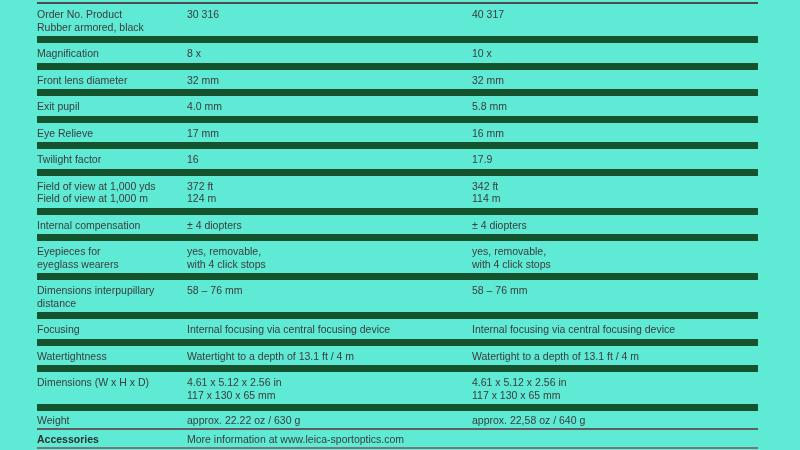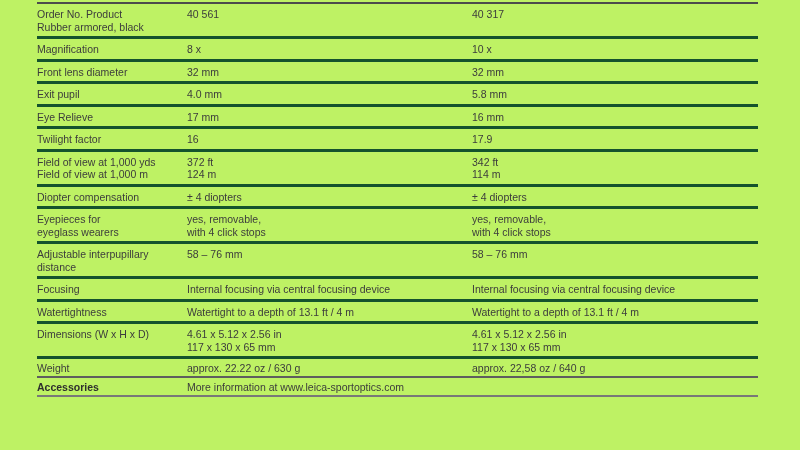--- a/index.html
+++ b/index.html
@@ -10,39 +10,39 @@
     height: 450px;
     overflow: hidden;
     font-family: "Liberation Sans", sans-serif;
   }
   .sheet {
     position: absolute;
     top: 0;
     left: 0;
     width: 800px;
     height: 450px;
-    background: #bef264;
+    background: #5eead4;
   }
   table.spec {
     border-collapse: collapse;
     table-layout: fixed;
     margin: 2px 0 0 37px;
     width: 721px;
   }
   table.spec col.c-label { width: 150px; }
   table.spec col.c-val1  { width: 285px; }
   table.spec col.c-val2  { width: 286px; }
   table.spec td {
     vertical-align: top;
     font-size: 10.5px;
     line-height: 12.5px;
     color: #3c3c3c;
     padding: 4px 8px 3px 0;
     white-space: pre-line;
-    border-top: 3px solid #14532d;
+    border-top: 7px solid #14532d;
     overflow: hidden;
   }
   tr.rule-thick td   { border-top: 2px solid #4c4c4c; }
   tr.rule-dark td    { border-top: 2px solid #5e5e5e; }
   tr.row-last td     { border-bottom: 2px solid #787878; padding-top: 3px; padding-bottom: 2px; }
   tr.row-tight td    { padding-top: 3px; padding-bottom: 1px; margin-top: 44px; }
   td.lbl { color: #3a3a3a; }
   tr.lbl-bold td.lbl { font-weight: bold; color: #2e2e2e; }
 </style>
 </head>
@@ -52,21 +52,21 @@
   <table class="spec">
     <colgroup>
       <col class="c-label">
         <col class="c-val1">
         <col class="c-val2">
     </colgroup>
     <tbody>
       <tr class="rule-thick">
         <td class="lbl">Order No. Product
 Rubber armored, black</td>
-        <td>40 561</td>
+        <td>30 316</td>
         <td>40 317</td>
       </tr>
       <tr>
         <td class="lbl">Magnification</td>
         <td>8 x</td>
         <td>10 x</td>
       </tr>
       <tr>
         <td class="lbl">Front lens diameter</td>
         <td>32 mm</td>
@@ -89,34 +89,34 @@
       </tr>
       <tr>
         <td class="lbl">Field of view at 1,000 yds
 Field of view at 1,000 m</td>
         <td>372 ft
 124 m</td>
         <td>342 ft
 114 m</td>
       </tr>
       <tr>
-        <td class="lbl">Diopter compensation</td>
+        <td class="lbl">Internal compensation</td>
         <td>± 4 diopters</td>
         <td>± 4 diopters</td>
       </tr>
       <tr>
         <td class="lbl">Eyepieces for
 eyeglass wearers</td>
         <td>yes, removable,
 with 4 click stops</td>
         <td>yes, removable,
 with 4 click stops</td>
       </tr>
       <tr>
-        <td class="lbl">Adjustable interpupillary
+        <td class="lbl">Dimensions interpupillary
 distance</td>
         <td>58 – 76 mm</td>
         <td>58 – 76 mm</td>
       </tr>
       <tr>
         <td class="lbl">Focusing</td>
         <td>Internal focusing via central focusing device</td>
         <td>Internal focusing via central focusing device</td>
       </tr>
       <tr>

